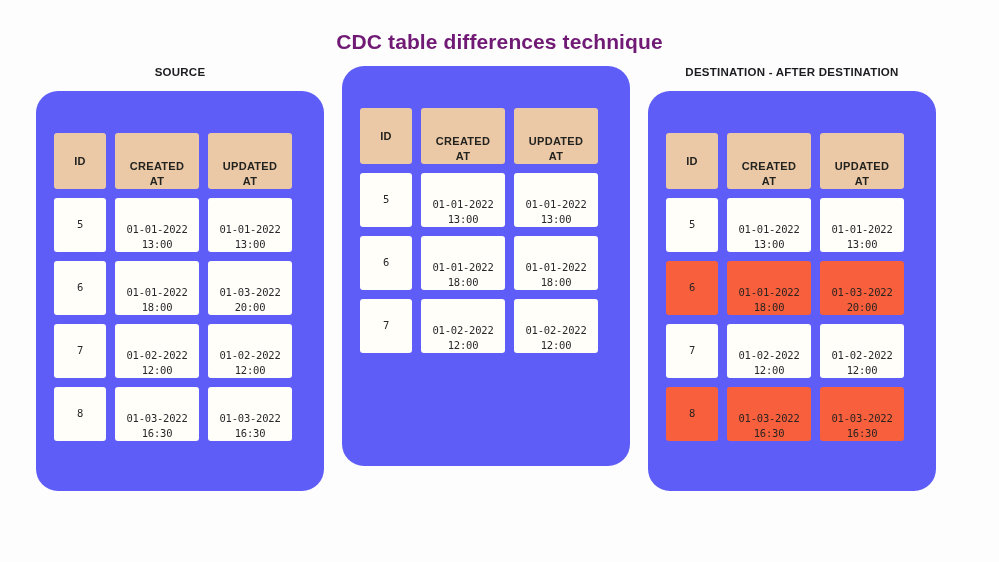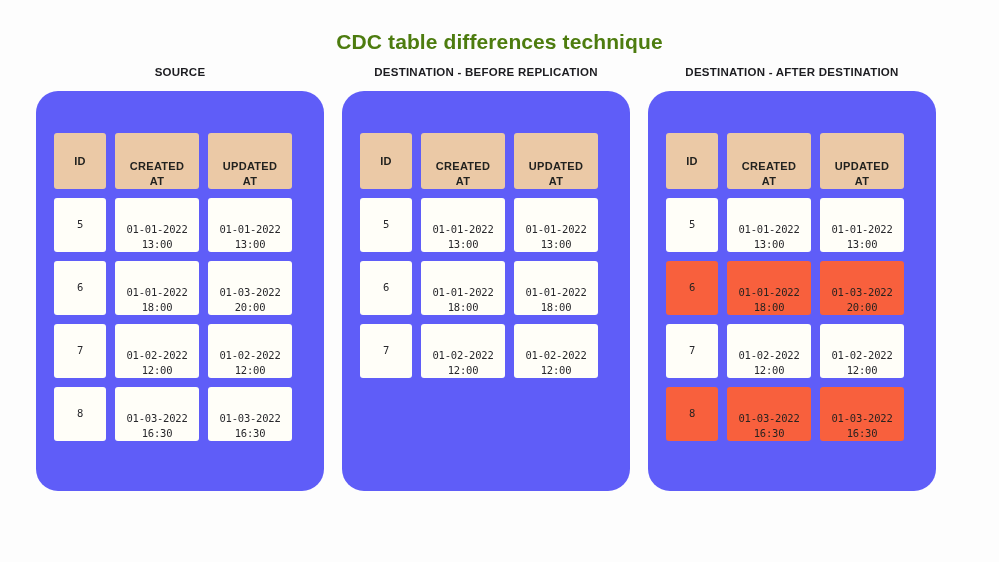--- a/index.html
+++ b/index.html
@@ -10,21 +10,21 @@
     background: #fdfdfd;
     font-family: "Liberation Sans", sans-serif;
     overflow: hidden;
     position: relative;
   }
 
   #page-title {
     text-align: center;
     font-size: 21px;
     font-weight: bold;
-    color: #4d7c0f;
+    color: #701a75;
     letter-spacing: 0.1px;
     position: absolute;
     top: 30px;
     left: 0;
     right: 0;
   }
 
   #panels {
     position: absolute;
     top: 66px;
@@ -178,21 +178,20 @@
             <div class="cell date-cell">
               <span>01-03-2022</span>
               <span>16:30</span>
             </div>
           </div>
         </div>
       </div>
     </div>
     <div class="panel-wrap">
       <div class="panel">
-        <div class="panel-heading">DESTINATION - BEFORE REPLICATION</div>
         <div class="card">
           <div class="row header-row">
             <div class="cell id-cell">
               <span>ID</span>
             </div>
             <div class="cell date-cell">
               <span>CREATED</span>
               <span>AT</span>
             </div>
             <div class="cell date-cell">

